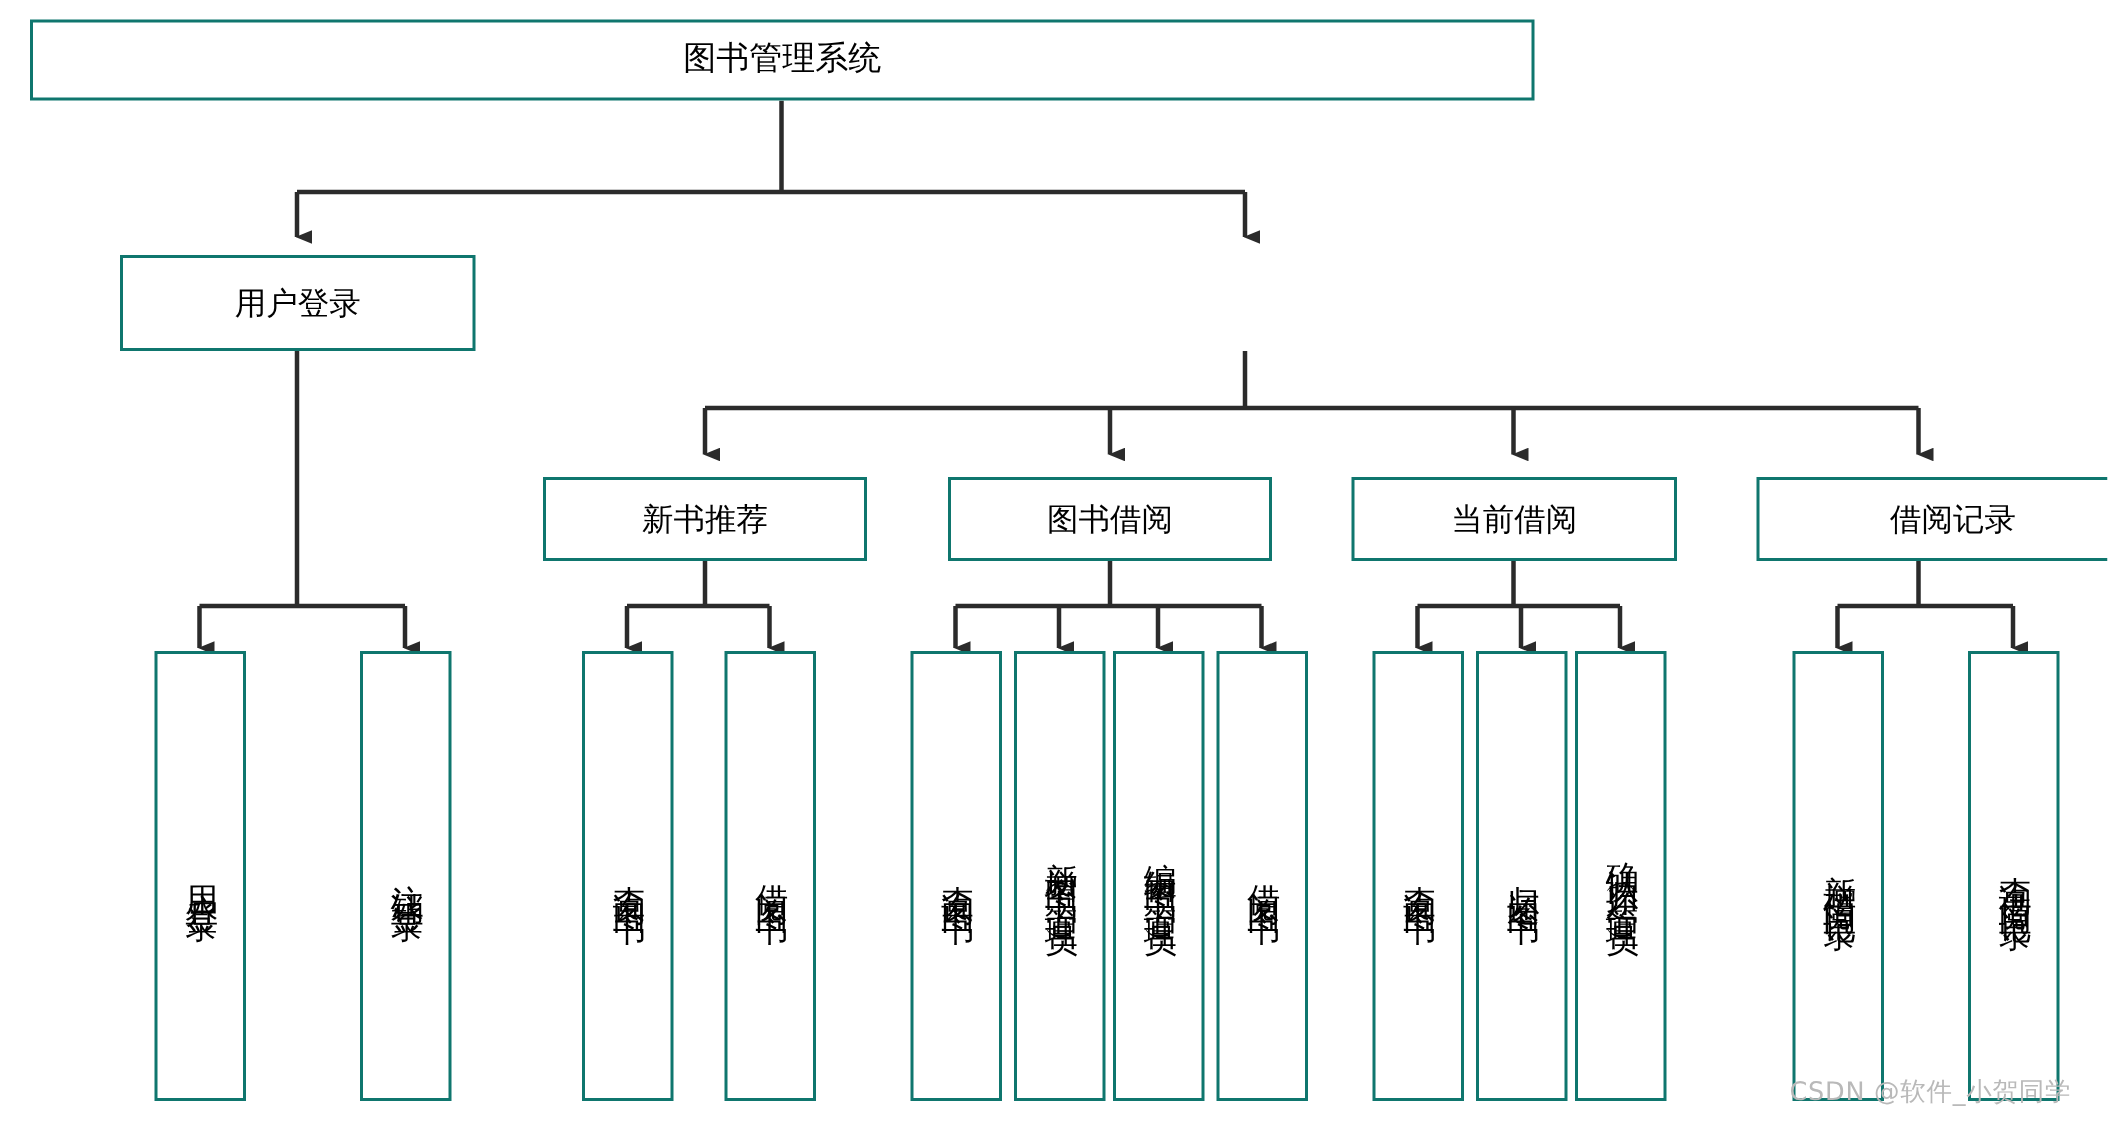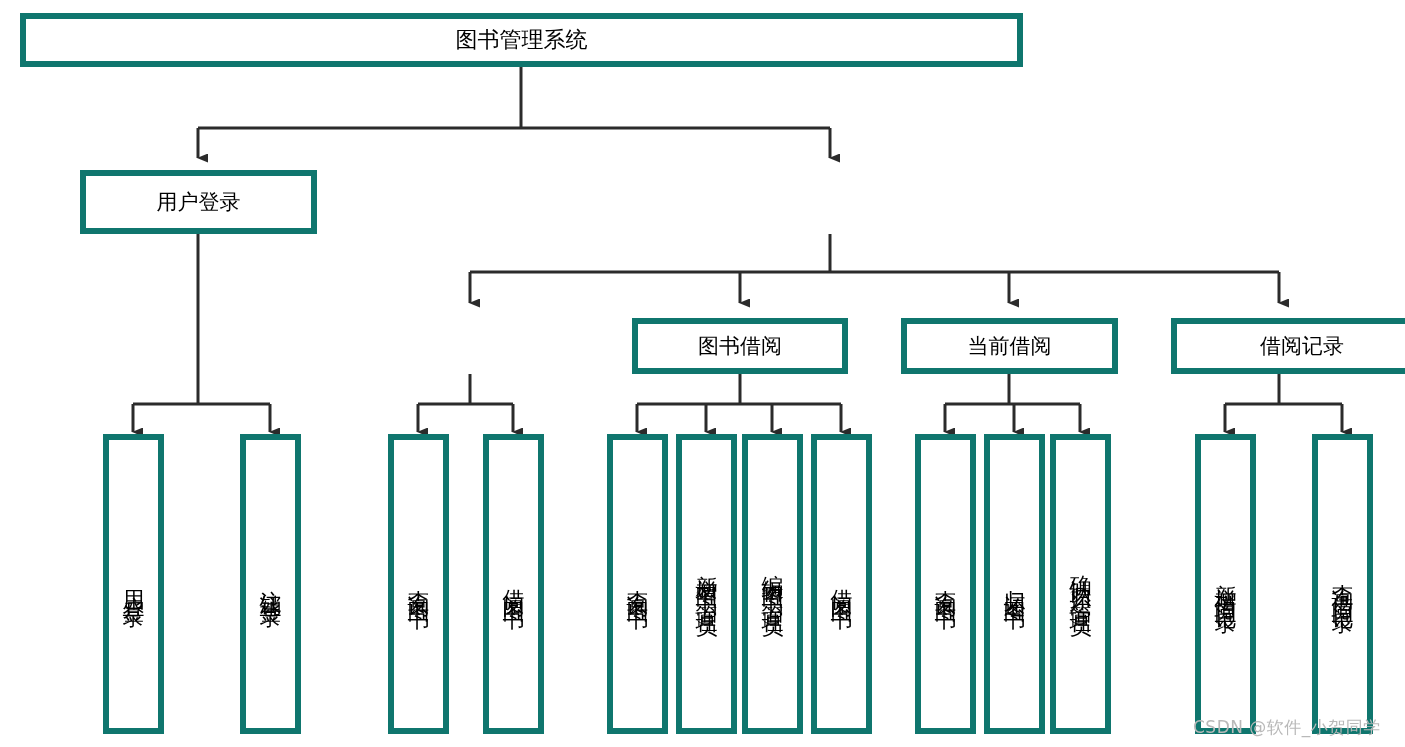--- a/index.html
+++ b/index.html
@@ -22,21 +22,21 @@
     left: 0;
     top: 0;
     width: 1405px;
     height: 747px;
     pointer-events: none;
   }
   .node {
     position: absolute;
     box-sizing: border-box;
     background: #ffffff;
-    border: 6px solid #0f766e;
+    border: 2px solid #0f766e;
     display: flex;
     align-items: center;
     justify-content: center;
     color: #000000;
   }
   .node .lbl {
     color: #000000;
     line-height: 1.18;
     text-align: center;
     white-space: nowrap;
@@ -122,20 +122,23 @@
   </svg>
 
   <div class="node root horiz" style="left:20px; top:13px; width:1003px; height:54px;">
     <span class="lbl">图书管理系统</span>
   </div>
 
   <div class="node horiz" style="left:80px; top:170px; width:237px; height:64px;">
     <span class="lbl">用户登录</span>
   </div>
 
+  <div class="node horiz" style="left:362px; top:318px; width:216px; height:56px;">
+    <span class="lbl">新书推荐</span>
+  </div>
   <div class="node horiz" style="left:901px; top:318px; width:217px; height:56px;">
     <span class="lbl">当前借阅</span>
   </div>
   <div class="node horiz" style="left:632px; top:318px; width:216px; height:56px;">
     <span class="lbl">图书借阅</span>
   </div>
   <div class="node horiz" style="left:1171px; top:318px; width:262px; height:56px;">
     <span class="lbl">借阅记录</span>
   </div>
 

